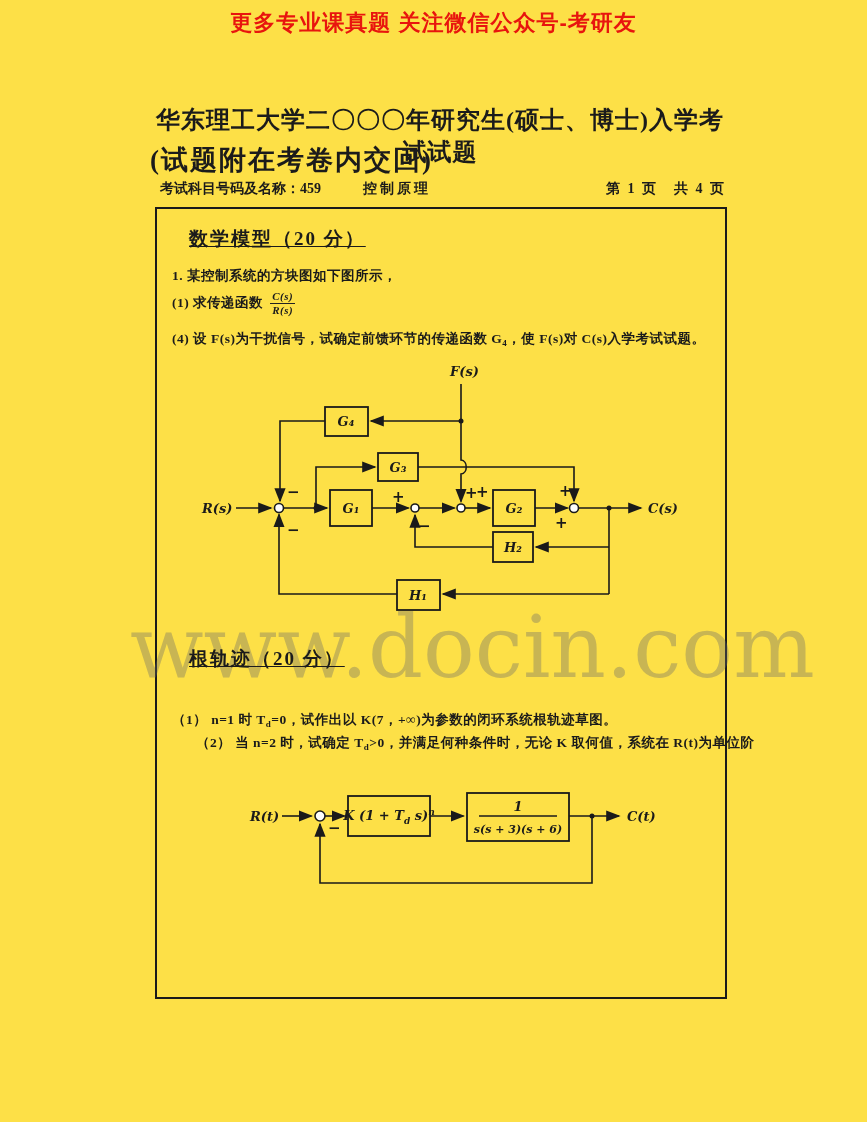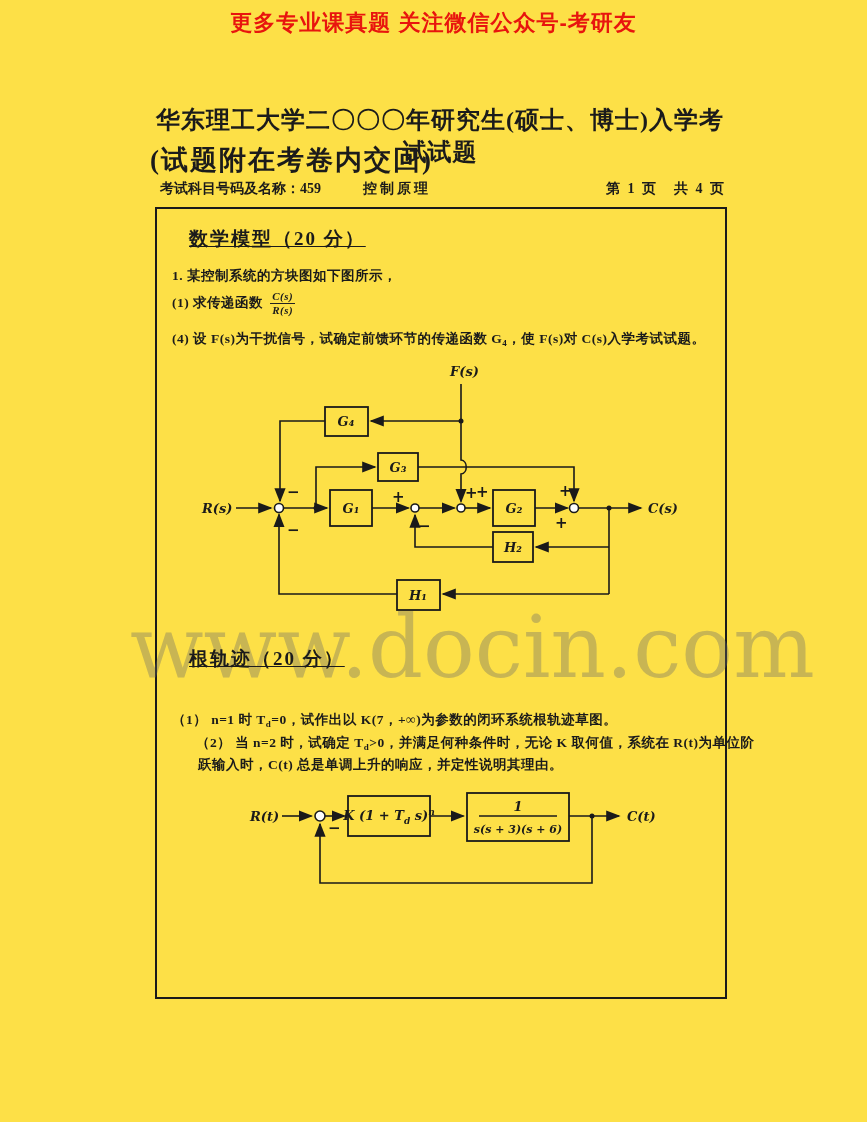--- a/index.html
+++ b/index.html
@@ -175,21 +175,20 @@
 
   <div class="abs watermark">www.docin.com</div>
 
   <div class="abs sec-heading" style="left:189px;top:646px;z-index:6;">根轨迹（20 分）</div>
   <div class="abs body-line" style="left:172px;top:711px;z-index:6;">
     <span>（1） n=1 时 T</span><sub class="inline-sub">d</sub><span>=0，试作出以 K(7，+∞)为参数的闭环系统根轨迹草图。</span>
   </div>
   <div class="abs body-line" style="left:172px;top:734px;z-index:6;margin-left:24px;">
     <span>（2） 当 n=2 时，试确定 T</span><sub class="inline-sub">d</sub><span>&gt;0，并满足何种条件时，无论 K 取何值，系统在 R(t)为单位阶</span>
   </div>
-  <div class="abs body-line" style="left:198px;top:756px;z-index:6;">跃输入时，C(t) 总是单调上升的响应，并定性说明其理由。</div>
 
   <svg class="abs" style="left:240px;top:785px;" width="440" height="115" viewBox="0 0 440 115">
     <defs>
       <marker id="ah2" markerWidth="9" markerHeight="8" refX="8" refY="3.5" orient="auto">
         <path d="M0,0 L9,3.5 L0,7 z" fill="#1a1a1a"></path>
       </marker>
     </defs>
 
     <g>
       <path class="wire" d="M42,31 L71.5,31" marker-end="url(#ah2)"></path>

